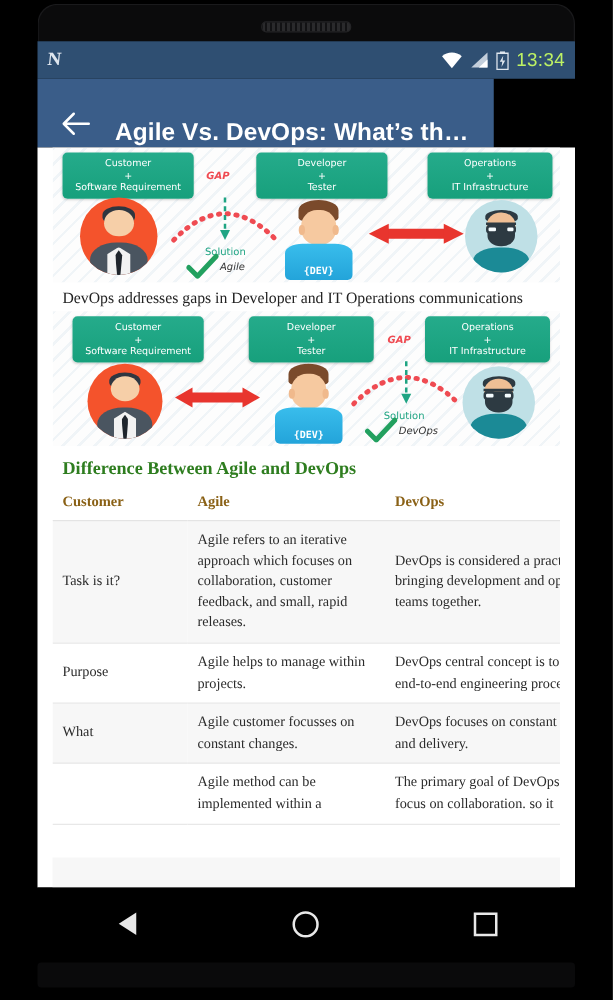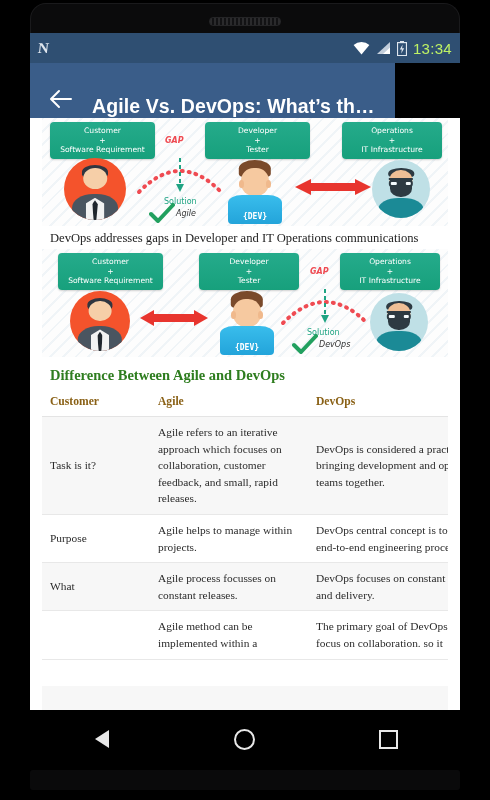--- a/index.html
+++ b/index.html
@@ -589,21 +589,21 @@
             <td>Agile refers to an iterative approach which focuses on collaboration, customer feedback, and small, rapid releases.</td>
             <td>DevOps is considered a practice of bringing development and operations teams together.</td>
           </tr>
           <tr>
             <td>Purpose</td>
             <td>Agile helps to manage within projects.</td>
             <td>DevOps central concept is to manage end-to-end engineering processes.</td>
           </tr>
           <tr class="alt">
             <td>What</td>
-            <td>Agile process focusses on constant releases.</td>
+            <td>Agile customer focusses on constant changes.</td>
             <td>DevOps focuses on constant testing and delivery.</td>
           </tr>
           <tr>
             <td></td>
             <td>Agile method can be implemented within a</td>
             <td>The primary goal of DevOps is to focus on collaboration. so it</td>
           </tr>
         </tbody>
       </table>
     </div>

